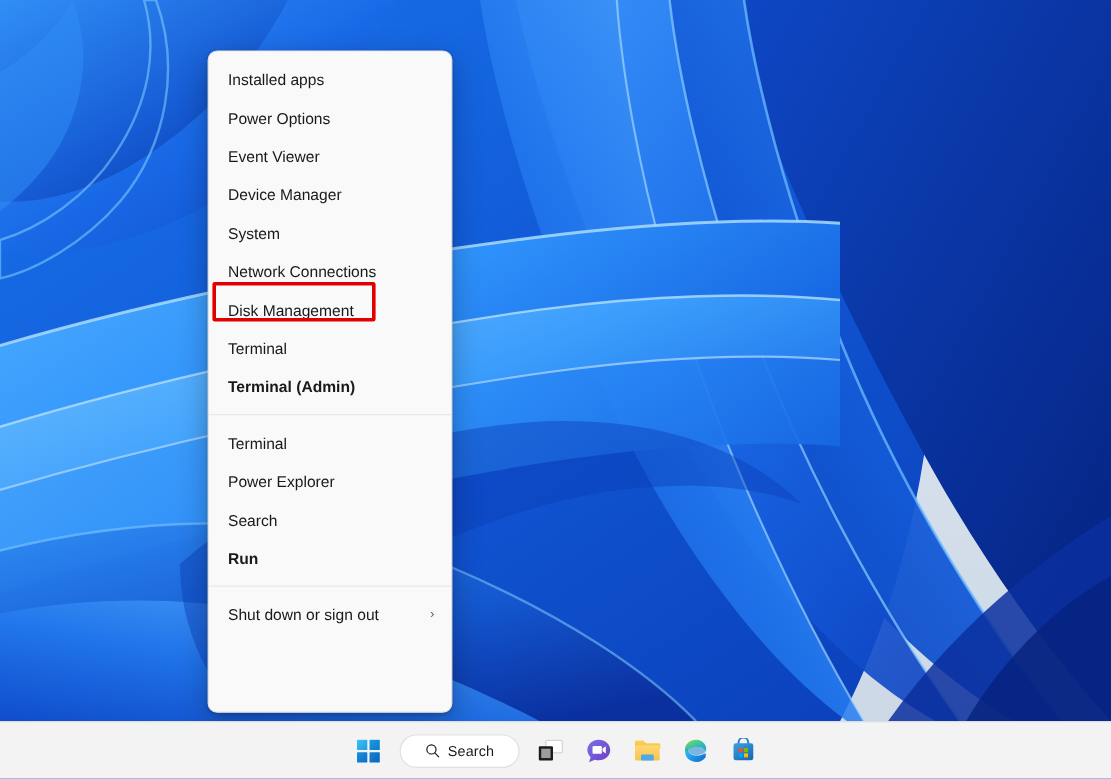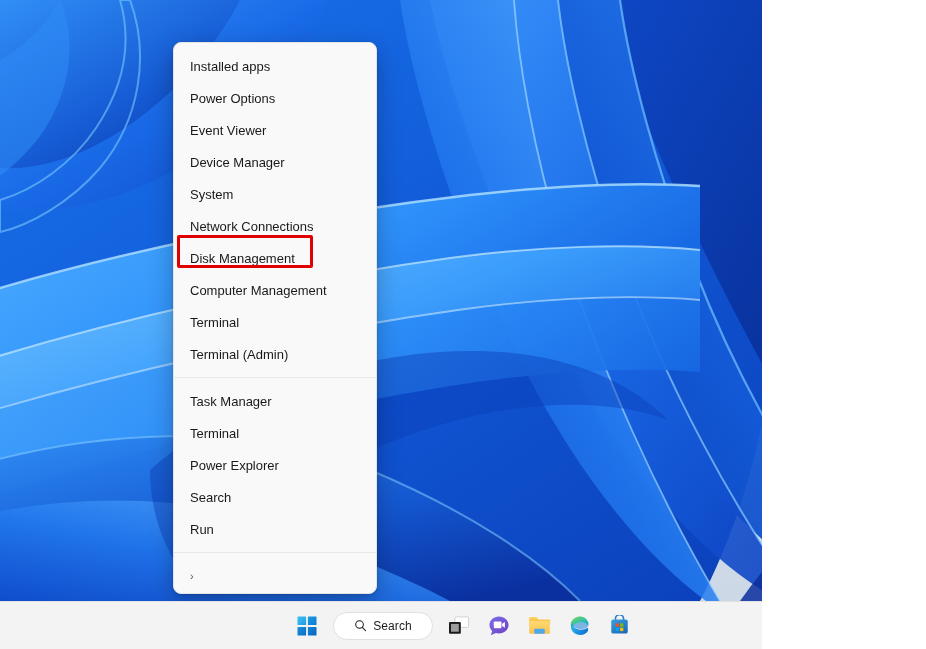--- a/index.html
+++ b/index.html
@@ -6,21 +6,21 @@
     margin: 0;
     padding: 0;
     width: 926px;
     height: 649px;
     overflow: hidden;
     font-family: "Liberation Sans", sans-serif;
   }
 
   #screen {
     position: relative;
-    width: 762px;
+    width: 926px;
     height: 649px;
     overflow: hidden;
     background: #0b5fd6;
   }
 
   
   #wallpaper {
     position: absolute;
     left: 0; top: 0;
     width: 926px;
@@ -108,21 +108,21 @@
     font-size: 11px;
     line-height: 1;
     padding-right: 2px;
   }
   .menu-sep {
     height: 1px;
     background: #e8e8e8;
     margin: 0;
   }
   .group-pad-top { padding-top: 7px; }
-  .group-pad-bot { padding-bottom: 7px; }
+  .group-pad-bot { padding-bottom: 7px; font-weight: bold; }
 
   
   #highlight-box {
     position: absolute;
     left: 177px;
     top: 235px;
     width: 136px;
     height: 33px;
     border: 3px solid #e00000;
     border-radius: 2px;
@@ -247,54 +247,49 @@
       <div class="menu-item">
         <span class="mi-label">System</span>
       </div>
       <div class="menu-item">
         <span class="mi-label">Network Connections</span>
       </div>
       <div class="menu-item">
         <span class="mi-label">Disk Management</span>
       </div>
       <div class="menu-item">
-        <span class="mi-label">Computer Management</span>
-      </div>
-      <div class="menu-item">
         <span class="mi-label">Terminal</span>
       </div>
       <div class="menu-item group-pad-bot">
         <span class="mi-label">Terminal (Admin)</span>
       </div>
     </div>
 
     <div class="menu-sep"></div>
 
     <div class="group-pad-top">
       <div class="menu-item">
-        <span class="mi-label">Task Manager</span>
-      </div>
-      <div class="menu-item">
         <span class="mi-label">Terminal</span>
       </div>
       <div class="menu-item">
         <span class="mi-label">Power Explorer</span>
       </div>
       <div class="menu-item">
         <span class="mi-label">Search</span>
       </div>
       <div class="menu-item group-pad-bot">
         <span class="mi-label">Run</span>
       </div>
     </div>
 
     <div class="menu-sep"></div>
 
     <div class="group-pad-top">
       <div class="menu-item">
+        <span class="mi-label">Shut down or sign out</span>
         <span class="chev">›</span>
       </div>
       <div class="menu-item">
         
       </div>
     </div>
   </div>
 
   <div id="highlight-box"></div>
 

